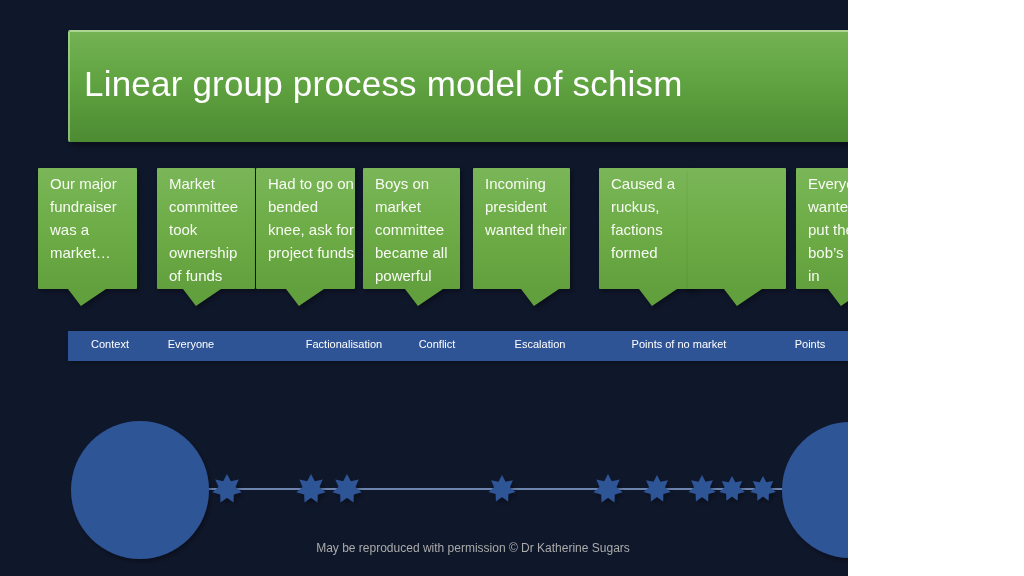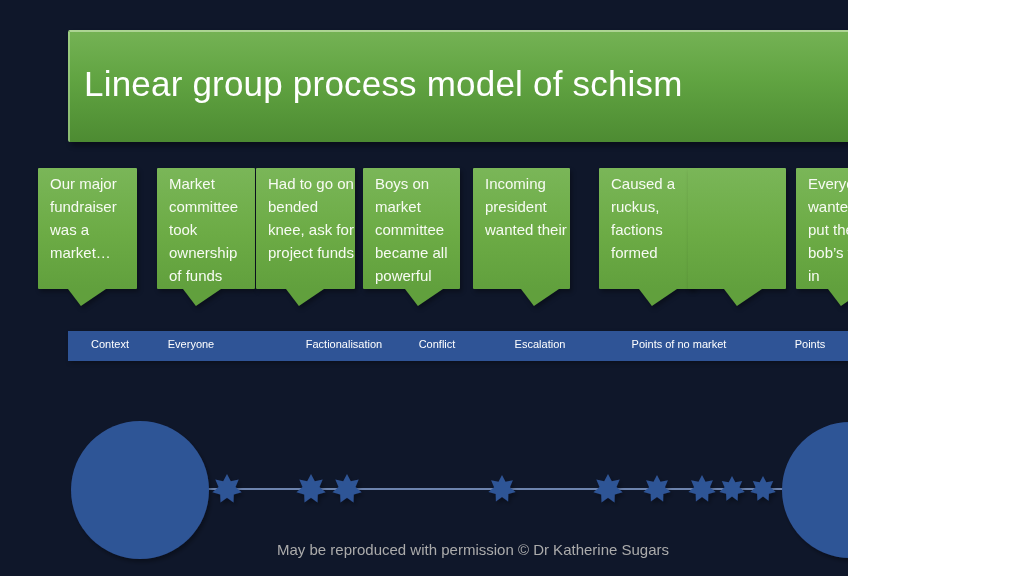--- a/index.html
+++ b/index.html
@@ -47,21 +47,21 @@
   }
   .stage-label {
     position:absolute; top:338px; transform:translateX(-50%);
     color:#ffffff; font-size:11px; white-space:nowrap; z-index:3;
   }
   
   #figure-svg { position:absolute; left:0; top:0; }
   
   .footer-text {
     position:absolute; top:541px; left:473px; transform:translateX(-50%);
-    font-size:15px; color:#ababab; white-space:nowrap;
+    font-size:12px; color:#ababab; white-space:nowrap;
   }
   .page-number {
     position:absolute; top:540px; left:936px; font-size:12px; color:#9a9a9a;
   }
 </style>
 </head>
 <body>
 
 <div class="slide">
 

